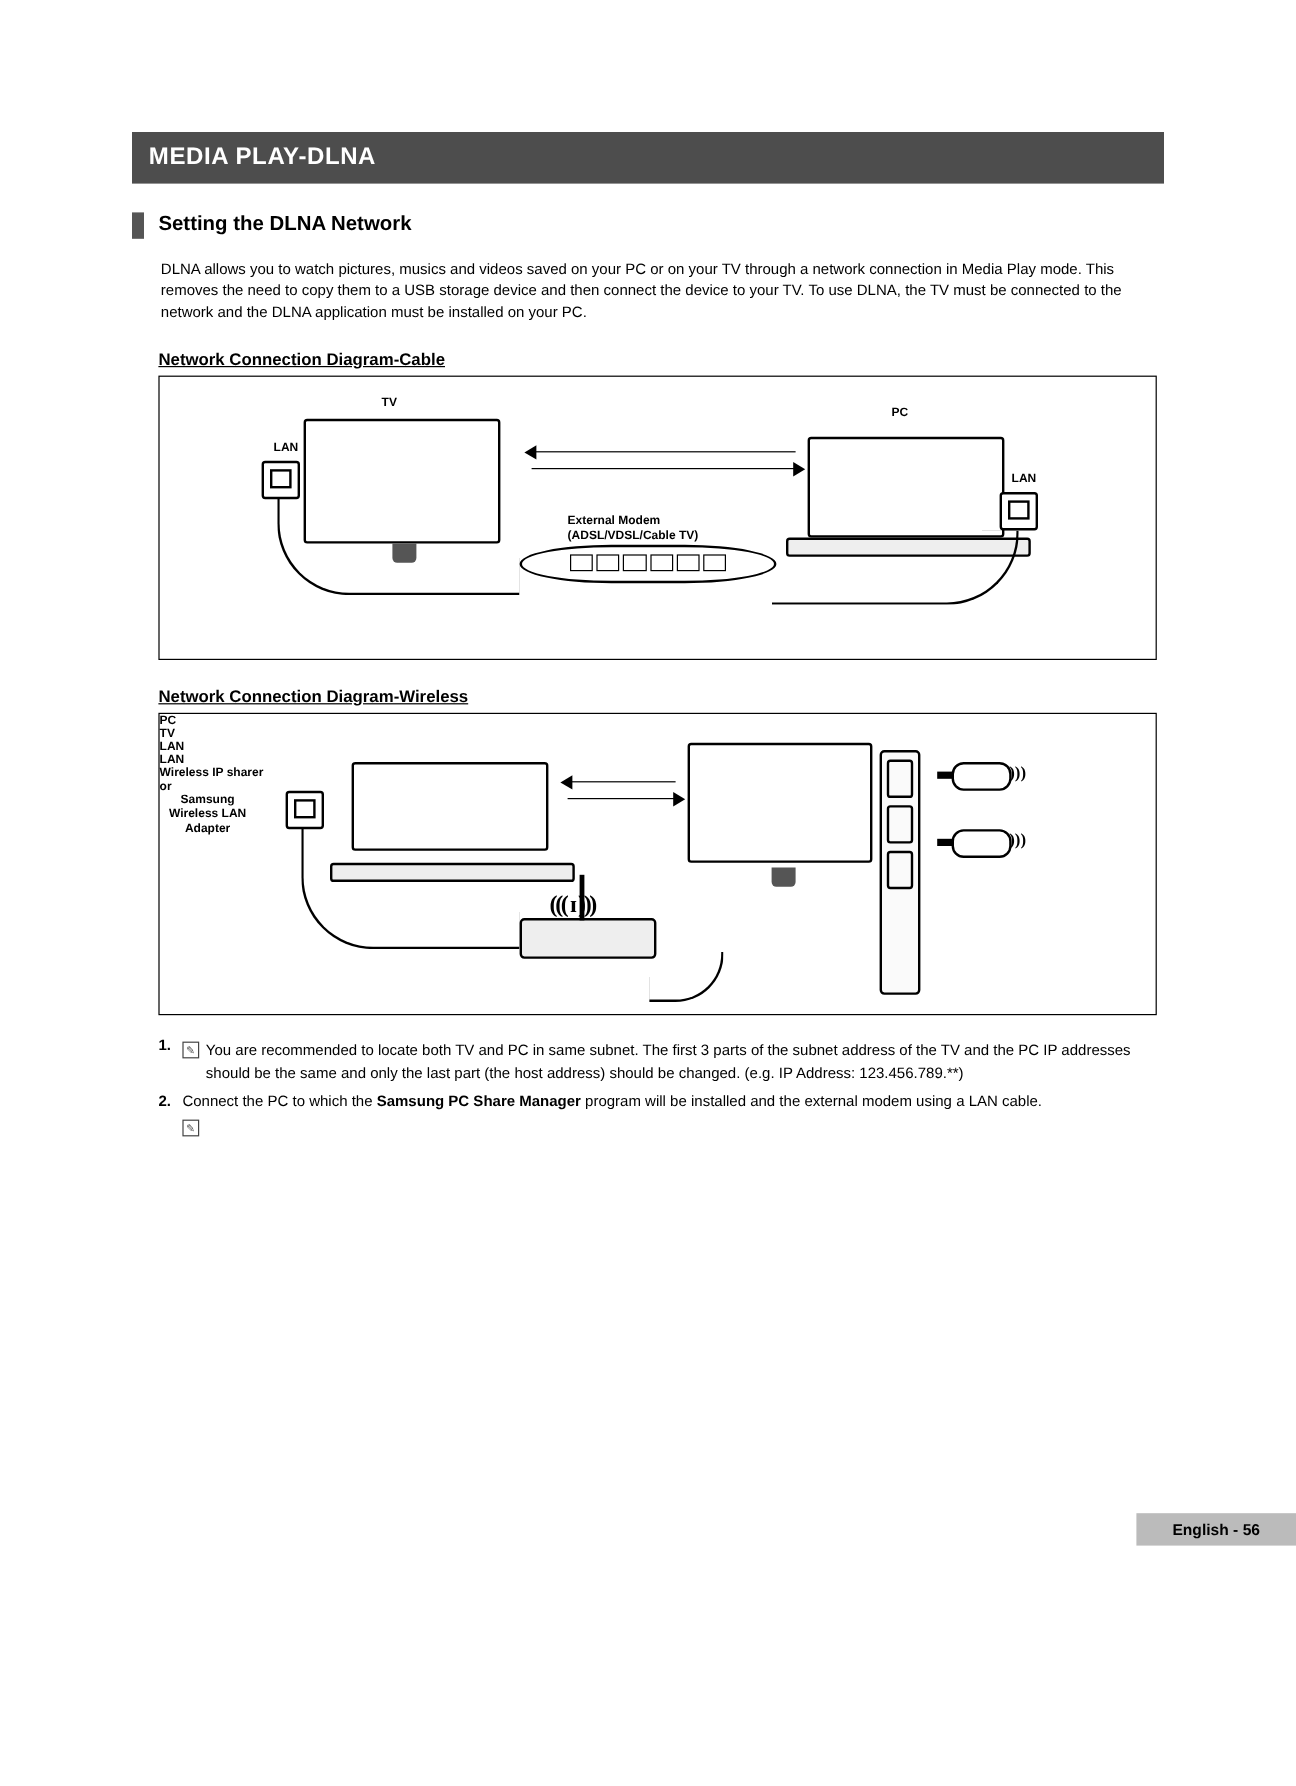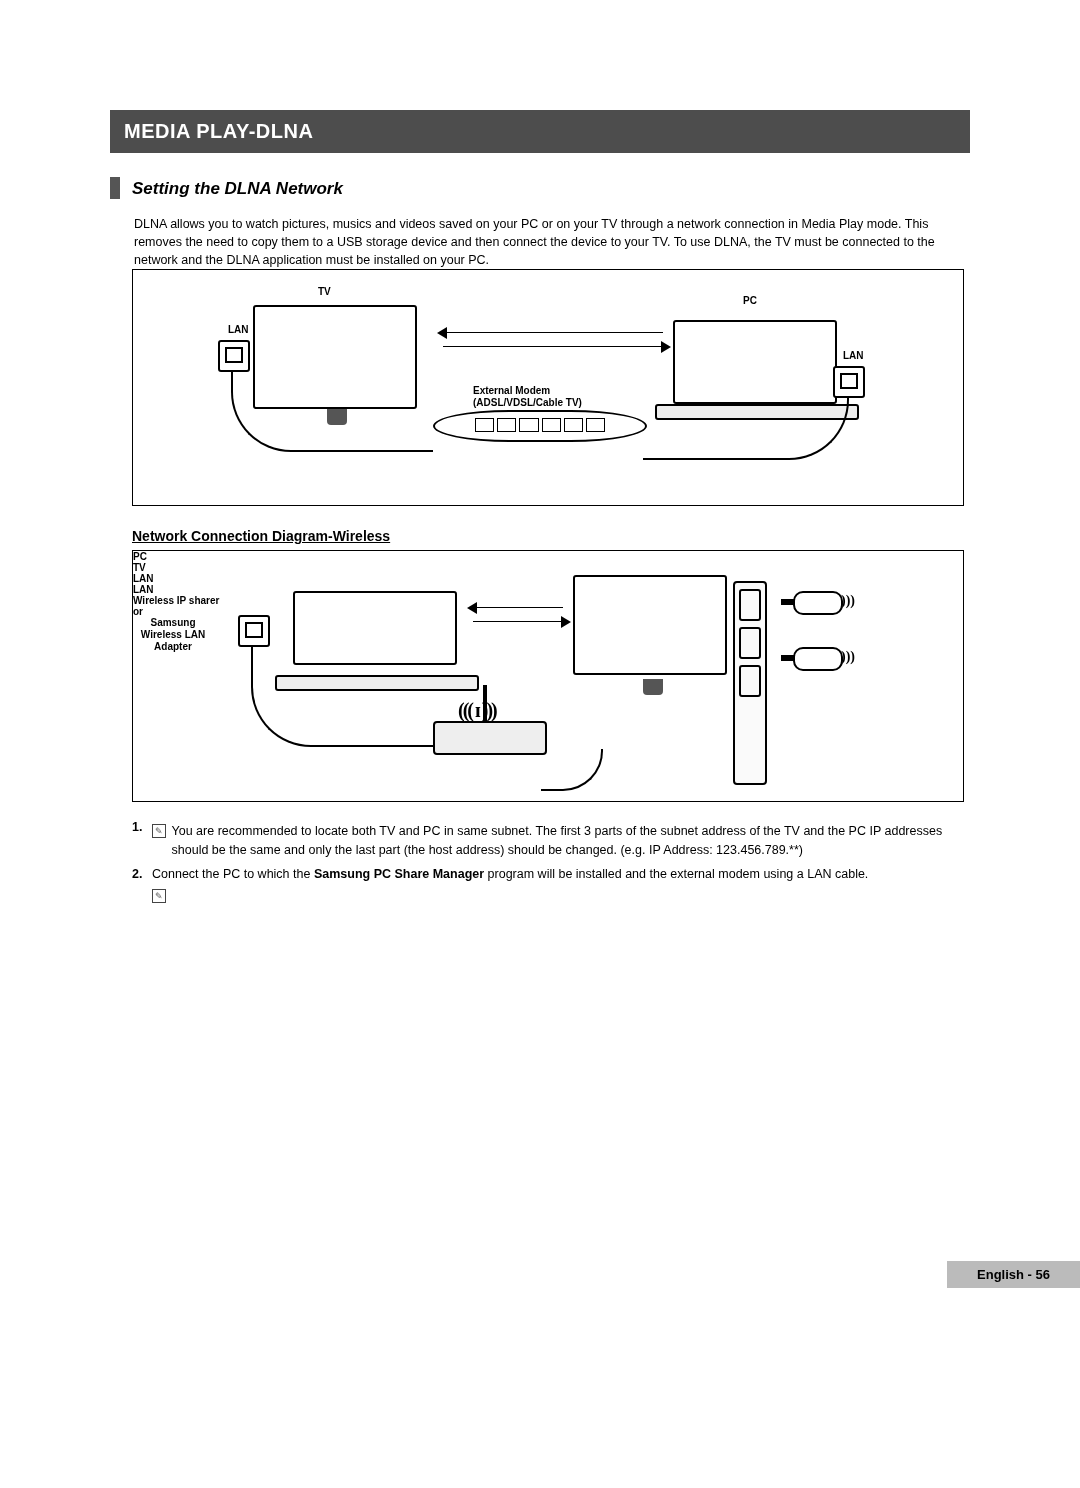--- a/index.html
+++ b/index.html
@@ -21,22 +21,21 @@
     background: #4d4d4d;
     color: #fff;
     font-weight: bold;
     font-size: 20px;
     padding: 10px 14px;
     letter-spacing: 0.5px;
   }
   .subheader {
     margin-top: 24px;
     display: flex;
-    align-items: flex-end;
-    font-style: italic;
+    align-items: flex-start;
   }
   .sub-block {
     width: 10px;
     height: 22px;
     background: #555;
     margin-right: 12px;
   }
   .subheader-text {
     font-size: 17px;
     font-weight: bold;
@@ -146,20 +145,21 @@
 
   <div class="section-header-bar">MEDIA PLAY-DLNA</div>
 
   <div class="subheader">
     <div class="sub-block"></div>
     <div class="subheader-text">Setting the DLNA Network</div>
   </div>
 
   <div class="body-text">DLNA allows you to watch pictures, musics and videos saved on your PC or on your TV through a network connection in Media Play mode. This removes the need to copy them to a USB storage device and then connect the device to your TV. To use DLNA, the TV must be connected to the network and the DLNA application must be installed on your PC.</div>
 
+  <div class="diagram-title">Network Connection Diagram-Cable</div>
   <div class="diagram-box">
     <div class="lbl" style="left:185px; top:16px;">TV</div>
     <div class="lbl" style="left:610px; top:25px;">PC</div>
     <div class="lbl" style="left:95px; top:54px;">LAN</div>
     <div class="lbl" style="left:710px; top:80px;">LAN</div>
     <div class="lbl" style="left:340px; top:115px; text-align:left; width:140px; line-height:1.2;">
       <span>External Modem</span><br>
       <span>(ADSL/VDSL/Cable TV)</span>
     </div>
 

